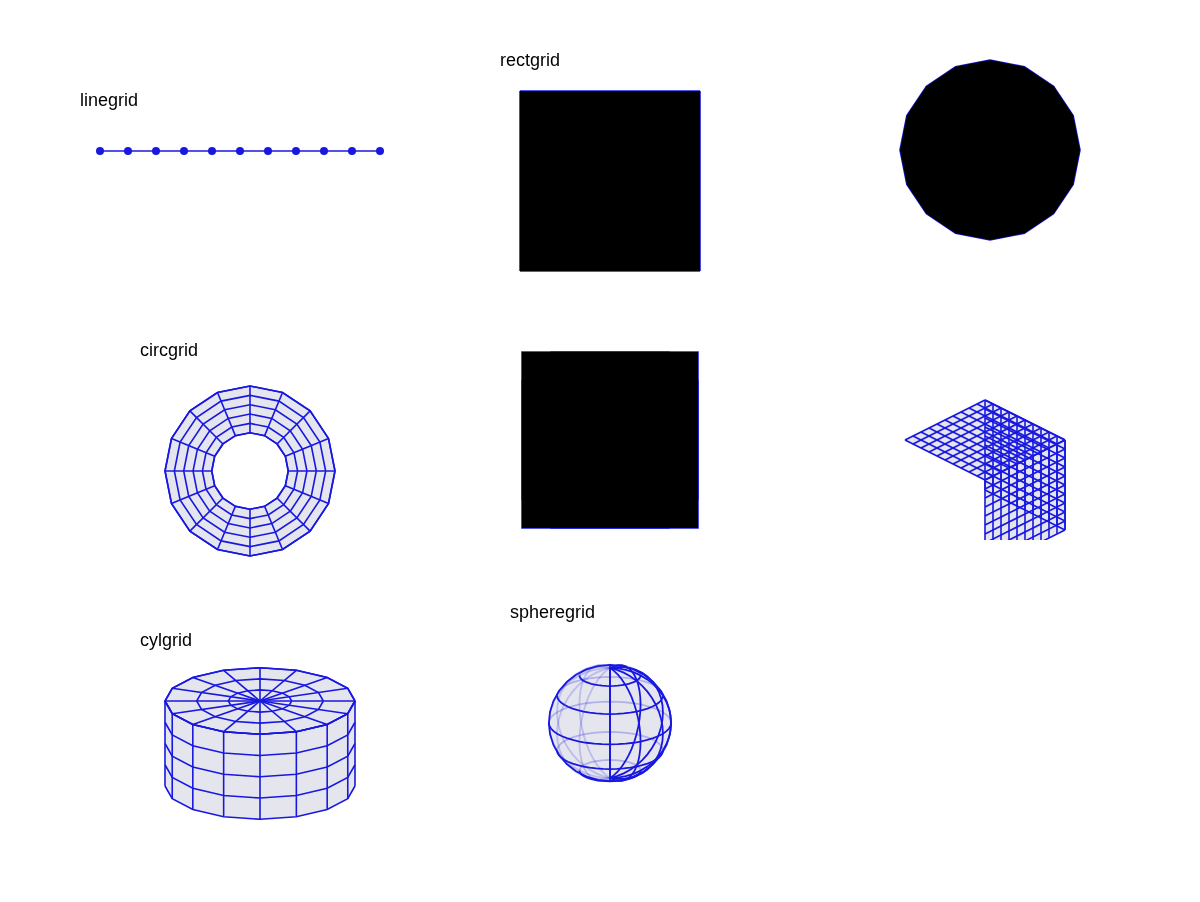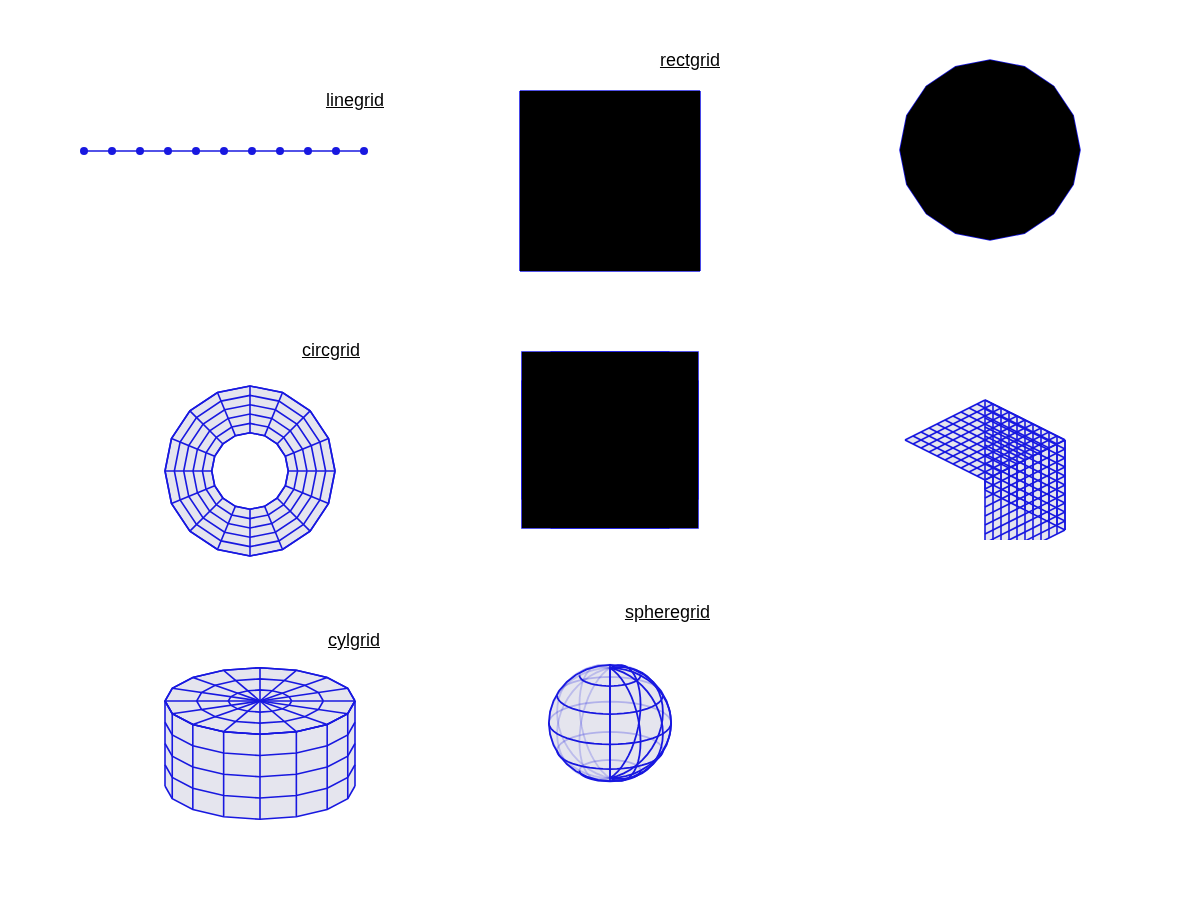--- a/index.html
+++ b/index.html
@@ -1,29 +1,29 @@
 <!DOCTYPE html>
 <html><head>
 <meta charset="utf-8">
 <style>
 html,body{margin:0;padding:0;background:#fff;font-family:Helvetica,Arial,sans-serif;}
 .stage{position:relative;width:1200px;height:902px;}
-.cell{position:absolute;text-align:right;text-decoration:underline;}
+.cell{position:absolute;text-align:left;}
 .lbl{font-size:18px;color:#000;margin-bottom:10px;}
 .fig{display:block;}
 svg path,svg line,svg polyline{stroke:#1818e0;stroke-width:1.6;fill:none;}
 svg .fill{fill:#e5e5ee;}
 svg circle.node{fill:#1818e0;stroke:none;}
 </style>
 </head>
 <body>
 
 <div class="stage">
 
-  <div class="cell" style="left:64px;top:90px;width:320px;">
+  <div class="cell" style="left:80px;top:90px;width:320px;">
     <div class="lbl">linegrid</div>
     <svg class="fig" width="320" height="60" viewBox="0 0 320 60">
       <line x1="20" y1="30" x2="300" y2="30"></line>
       <g>
         <circle class="node" cx="20" cy="30" r="4"></circle>
           <circle class="node" cx="48" cy="30" r="4"></circle>
         <circle class="node" cx="76" cy="30" r="4"></circle>
           <circle class="node" cx="104" cy="30" r="4"></circle>
         <circle class="node" cx="132" cy="30" r="4"></circle>
           <circle class="node" cx="160" cy="30" r="4"></circle>

